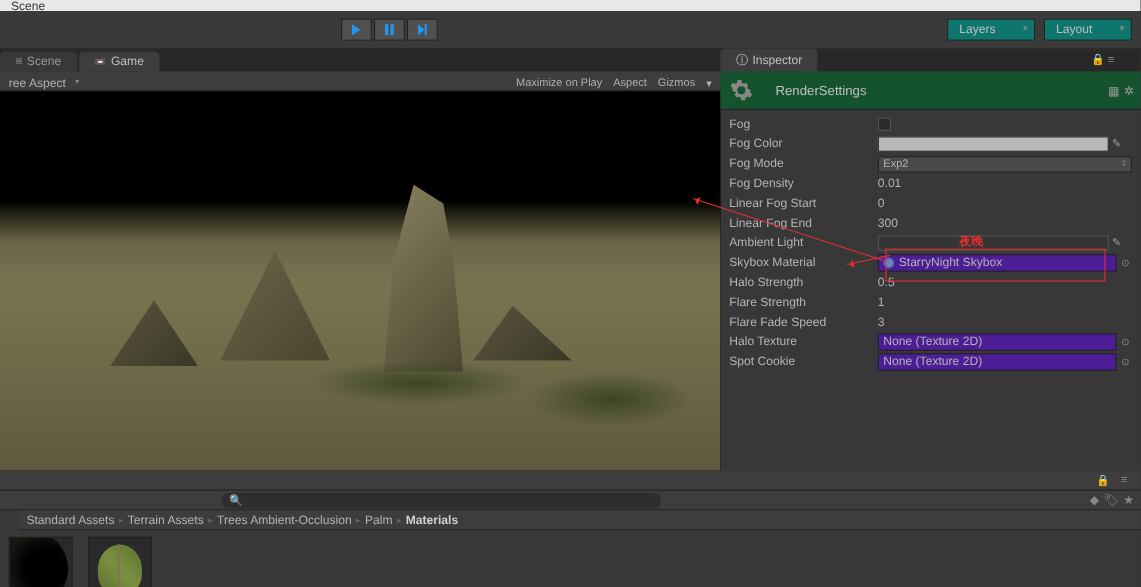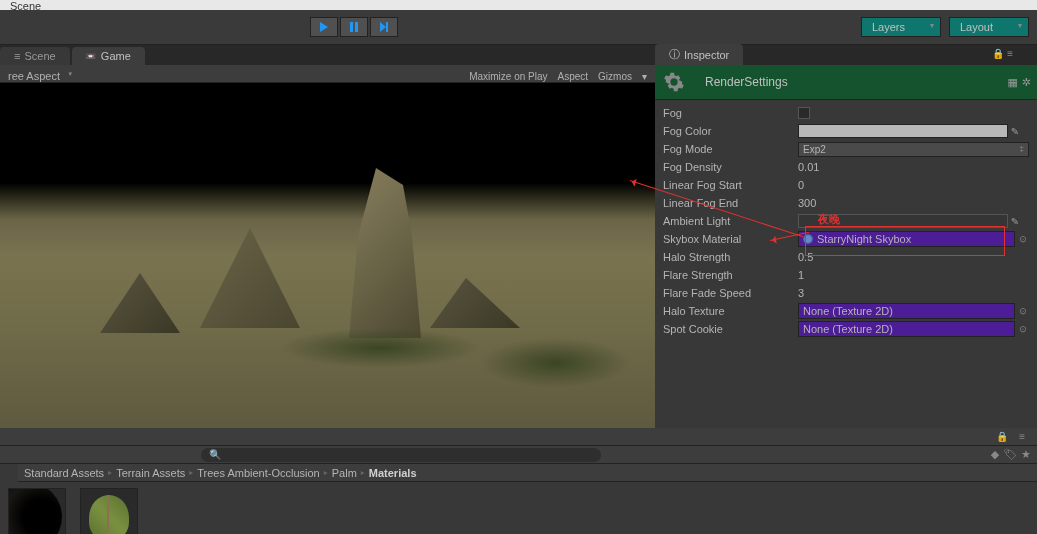--- a/index.html
+++ b/index.html
@@ -228,21 +228,21 @@
         <div class="obj-field">
             <span>None (Texture 2D)</span>
           </div>
         <div class="picker-btn">⊙</div>
       </div>
     </div>
   </div>
 </div>
 
 <div class="annotation-box" style="left:805px; top:226px; width:200px; height:30px;"></div>
-<div class="annotation-text" style="left:818px; top:212px;">夜晚</div>
+<div class="annotation-text" style="left:872px; top:212px;">夜晚</div>
 <div class="arrow-line" style="left:630px; top:180px; width:182px; transform: rotate(18deg);"></div>
 <div class="arrow-line" style="left:770px; top:240px; width:40px; transform: rotate(-12deg); "></div>
 
 <div class="bottom-area">
   <div class="bottom-toolbar">
     <span class="lock-icon">🔒</span>
     <span class="menu-icon">≡</span>
   </div>
   <div class="search-bar">
     <div class="search-field">

